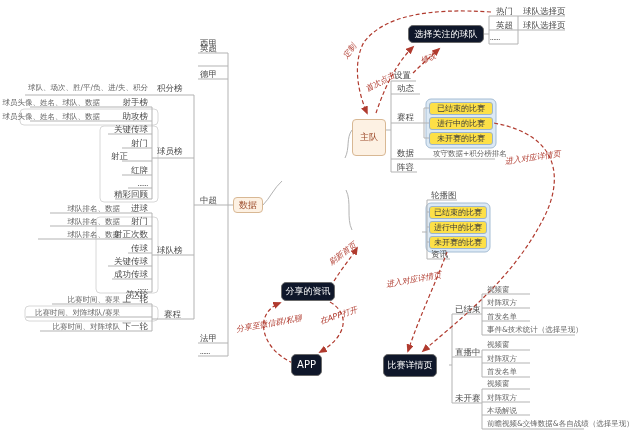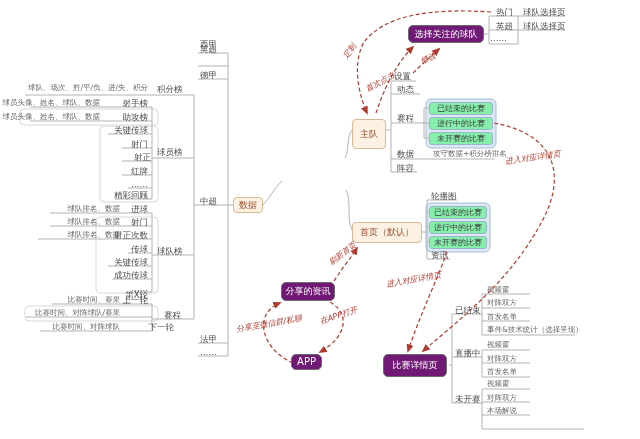--- a/index.html
+++ b/index.html
@@ -1,29 +1,29 @@
 <!DOCTYPE html>
 <html><head>
 <meta charset="utf-8">
 <style>
   html,body{margin:0;padding:0;background:#fff;}
   #canvas{position:relative;width:640px;height:439px;background:#ffffff;overflow:hidden;
           font-family:"DejaVu Sans","Liberation Sans",sans-serif;}
   #wires{position:absolute;left:0;top:0;}
   .t{position:absolute;white-space:nowrap;line-height:1.1;}
   .leaf{font-size:7.5px;color:#666;}
-  .lbl{font-size:8.5px;color:#4a4a4a;}
+  .lbl{font-size:8.5px;color:#4a4a4a;font-family:Liberation Mono, monospace;}
   .r{text-align:right;}
   .box{position:absolute;display:flex;align-items:center;justify-content:center;
        white-space:nowrap;box-sizing:border-box;line-height:1;}
   .root-box{background:#cfe2f3;border:1px solid #7e9cba;border-radius:8px;
             color:#51423a;font-size:15px;letter-spacing:2px;box-shadow:0 1px 2px rgba(0,0,0,.15);}
   .peach{background:#fdf1e3;border:1px solid #d8b894;border-radius:4px;color:#9c4a2a;font-size:9px;}
-  .blue-sm{background:#86efac;border:1px solid #9bb4cd;border-radius:3px;color:#3a3a3a;font-size:8px;}
-  .dark{background:#701a75;border:1px solid #6b6b6b;border-radius:5px;color:#ffffff;font-size:9px;}
+  .blue-sm{background:#fde047;border:1px solid #9bb4cd;border-radius:3px;color:#3a3a3a;font-size:8px;}
+  .dark{background:#0f172a;border:1px solid #6b6b6b;border-radius:5px;color:#ffffff;font-size:9px;}
   .flow{position:absolute;font-size:8px;font-style:italic;color:#b03a2e;white-space:nowrap;
         transform-origin:left center;}
 </style>
 </head>
 <body>
 
 <div id="canvas">
 
   <svg id="wires" width="640" height="439">
     <defs>
@@ -149,21 +149,21 @@
 
   <div class="t leaf r" style="right:492px;top:84px">球队、场次、胜/平/负、进/失、积分</div>
   <div class="t lbl" style="left:157px;top:85px">积分榜</div>
 
   <div class="t leaf r" style="right:540px;top:99px">球员头像、姓名、球队、数据</div>
   <div class="t leaf r" style="right:540px;top:113px">球员头像、姓名、球队、数据</div>
   <div class="t lbl r" style="right:492px;top:99px">射手榜</div>
   <div class="t lbl r" style="right:492px;top:113px">助攻榜</div>
   <div class="t lbl r" style="right:492px;top:126px">关键传球</div>
   <div class="t lbl r" style="right:492px;top:140px">射门</div>
-  <div class="t lbl r" style="right:489px;top:153px">射正</div>
+  <div class="t lbl r" style="right:512px;top:153px">射正</div>
   <div class="t lbl r" style="right:492px;top:167px">红牌</div>
   <div class="t lbl r" style="right:492px;top:180px">……</div>
   <div class="t lbl r" style="right:492px;top:191px">精彩回顾</div>
   <div class="t lbl" style="left:157px;top:148px">球员榜</div>
 
   <div class="t leaf r" style="right:520px;top:205px">球队排名、数据</div>
   <div class="t leaf r" style="right:520px;top:218px">球队排名、数据</div>
   <div class="t leaf r" style="right:520px;top:231px">球队排名、数据</div>
   <div class="t lbl r" style="right:492px;top:205px">进球</div>
   <div class="t lbl r" style="right:492px;top:218px">射门</div>
@@ -172,75 +172,75 @@
   <div class="t lbl r" style="right:492px;top:258px">关键传球</div>
   <div class="t lbl r" style="right:492px;top:271px">成功传球</div>
   <div class="t lbl r" style="right:492px;top:284px">……</div>
   <div class="t lbl" style="left:157px;top:247px">球队榜</div>
 
   <div class="t leaf r" style="right:520px;top:296px">比赛时间、赛果</div>
   <div class="t leaf r" style="right:520px;top:309px">比赛时间、对阵球队/赛果</div>
   <div class="t leaf r" style="right:520px;top:323px">比赛时间、对阵球队</div>
   <div class="t lbl r" style="right:492px;top:296px">上一轮</div>
   <div class="t lbl r" style="right:492px;top:291px">第X轮</div>
-  <div class="t lbl r" style="right:466px;top:323px">下一轮</div>
+  <div class="t lbl r" style="right:492px;top:323px">下一轮</div>
   <div class="t lbl" style="left:164px;top:311px">赛程</div>
 
   <div class="t lbl" style="left:200px;top:45px">英超</div>
   <div class="t lbl" style="left:200px;top:40px">西甲</div>
   <div class="t lbl" style="left:200px;top:71px">德甲</div>
   <div class="t lbl" style="left:200px;top:197px">中超</div>
   <div class="t lbl" style="left:200px;top:335px">法甲</div>
   <div class="t lbl" style="left:200px;top:348px">……</div>
 
   <div class="box peach" style="left:233px;top:197px;width:30px;height:16px">数据</div>
 
 
-  <div class="box peach" style="left:352px;top:119px;width:34px;height:30px">主队</div>
+  <div class="box peach" style="left:352px;top:119px;width:34px;height:37px">主队</div>
   <div class="t lbl" style="left:394px;top:72px">设置</div>
   <div class="t lbl" style="left:397px;top:85px">动态</div>
   <div class="t lbl" style="left:397px;top:114px">赛程</div>
   <div class="t lbl" style="left:397px;top:150px">数据</div>
   <div class="t lbl" style="left:397px;top:164px">阵容</div>
   <div class="box blue-sm" style="left:429px;top:102px;width:64px;height:13px">已结束的比赛</div>
   <div class="box blue-sm" style="left:429px;top:117px;width:64px;height:13px">进行中的比赛</div>
   <div class="box blue-sm" style="left:429px;top:132px;width:64px;height:13px">未开赛的比赛</div>
   <div class="t leaf" style="left:433px;top:150px">攻守数据+积分榜排名</div>
 
   <div class="box dark" style="left:408px;top:25px;width:76px;height:18px">选择关注的球队</div>
   <div class="t lbl" style="left:496px;top:8px">热门</div>
   <div class="t lbl" style="left:523px;top:8px">球队选择页</div>
   <div class="t lbl" style="left:496px;top:22px">英超</div>
   <div class="t lbl" style="left:523px;top:22px">球队选择页</div>
   <div class="t lbl" style="left:490px;top:34px">……</div>
 
-  <div class="box peach" style="left:352px;top:222px;width:70px;height:21px">首页（默认）</div>
   <div class="t lbl" style="left:431px;top:192px">轮播图</div>
   <div class="box blue-sm" style="left:429px;top:206px;width:58px;height:13px">已结束的比赛</div>
   <div class="box blue-sm" style="left:429px;top:221px;width:58px;height:13px">进行中的比赛</div>
   <div class="box blue-sm" style="left:429px;top:236px;width:58px;height:13px">未开赛的比赛</div>
   <div class="t lbl" style="left:431px;top:251px">资讯</div>
 
   <div class="box dark" style="left:281px;top:282px;width:54px;height:19px">分享的资讯</div>
-  <div class="box dark" style="left:291px;top:354px;width:31px;height:16px;font-size:10px">APP</div>
-
-  <div class="box dark" style="left:383px;top:354px;width:64px;height:23px">比赛详情页</div>
+  <div class="box dark" style="left:291px;top:354px;width:31px;height:22px;font-size:10px">APP</div>
+
+  <div class="box dark" style="left:383px;top:354px;width:54px;height:23px">比赛详情页</div>
   <div class="t lbl" style="left:455px;top:306px">已结束</div>
   <div class="t leaf" style="left:487px;top:286px">视频窗</div>
   <div class="t leaf" style="left:487px;top:299px">对阵双方</div>
   <div class="t leaf" style="left:487px;top:313px">首发名单</div>
   <div class="t leaf" style="left:487px;top:326px">事件&amp;技术统计（选择呈现）</div>
   <div class="t lbl" style="left:455px;top:349px">直播中</div>
   <div class="t leaf" style="left:487px;top:341px">视频窗</div>
   <div class="t leaf" style="left:487px;top:355px">对阵双方</div>
   <div class="t leaf" style="left:487px;top:368px">首发名单</div>
   <div class="t lbl" style="left:455px;top:395px">未开赛</div>
   <div class="t leaf" style="left:487px;top:380px">视频窗</div>
   <div class="t leaf" style="left:487px;top:394px">对阵双方</div>
   <div class="t leaf" style="left:487px;top:407px">本场解说</div>
+  <div class="t leaf" style="left:487px;top:420px">前瞻视频&amp;交锋数据&amp;各自战绩（选择呈现）</div>
 
   <div class="flow" style="left:345px;top:52px;transform:rotate(-55deg)">定制</div>
   <div class="flow" style="left:366px;top:84px;transform:rotate(-28deg)">首次点击</div>
   <div class="flow" style="left:421px;top:56px;transform:rotate(-25deg)">修改</div>
   <div class="flow" style="left:330px;top:258px;transform:rotate(-38deg)">刷新首页</div>
   <div class="flow" style="left:386px;top:279px;transform:rotate(-10deg)">进入对应详情页</div>
   <div class="flow" style="left:505px;top:156px;transform:rotate(-8deg)">进入对应详情页</div>
   <div class="flow" style="left:236px;top:324px;transform:rotate(-10deg)">分享至微信群/私聊</div>
   <div class="flow" style="left:320px;top:316px;transform:rotate(-18deg)">在APP打开</div>
 

